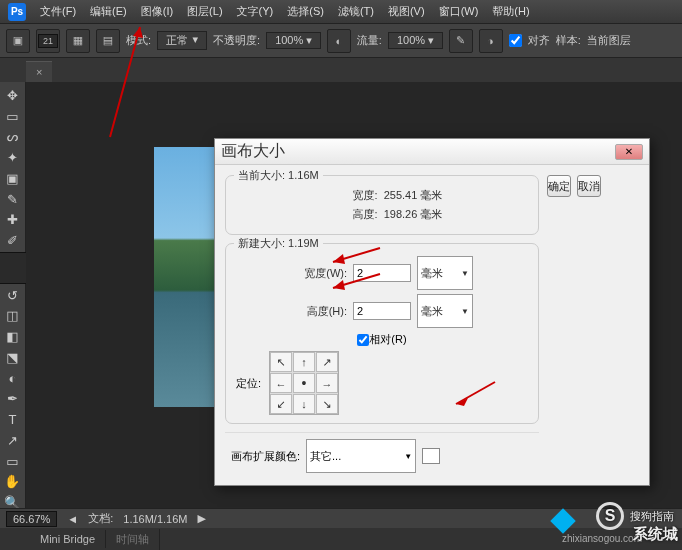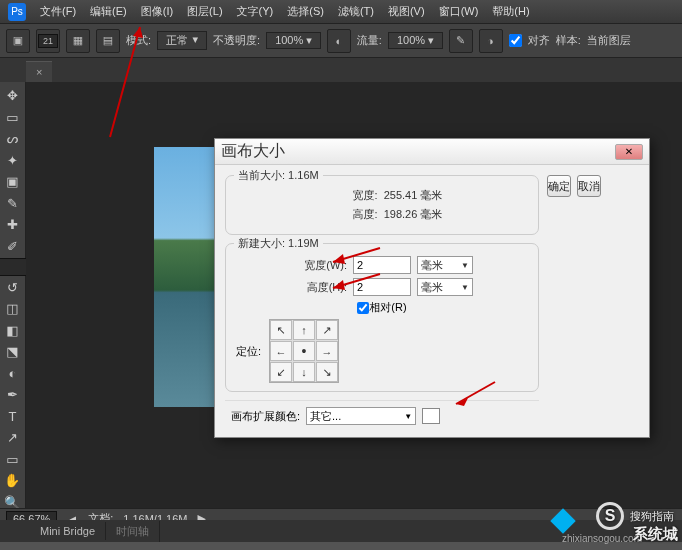--- a/index.html
+++ b/index.html
@@ -1,18 +1,18 @@
 <!DOCTYPE html>
 <html><head>
 <meta charset="utf-8">
 <style>
 *{margin:0;padding:0;box-sizing:border-box;font-family:"Microsoft YaHei",SimSun,sans-serif;font-size:11px}
 body{background:#535353;width:682px;height:550px;overflow:hidden;position:relative}
 .titlebar{height:24px;background:linear-gradient(#4a4a4a,#383838);display:flex;align-items:center;padding:0 8px;border-bottom:1px solid #222}
-.ps-logo{width:18px;height:18px;background:#1473e6;border-radius:3px;color:#fff;font-weight:normal;font-size:10px;display:flex;align-items:center;justify-content:center;margin-right:8px}
+.ps-logo{width:18px;height:18px;background:#1473e6;border-radius:3px;color:#fff;font-weight:bold;font-size:10px;display:flex;align-items:center;justify-content:center;margin-right:8px}
 .menubar{display:flex;gap:2px}
 .menu-item{color:#ddd;padding:2px 6px;cursor:pointer}
 .options-bar{height:34px;background:#424242;border-bottom:1px solid #222;display:flex;align-items:center;padding:0 6px;gap:6px;color:#ccc}
 .opt-btn{width:24px;height:24px;background:#3a3a3a;border:1px solid #222;border-radius:2px;display:flex;align-items:center;justify-content:center;color:#bbb}
 .opt-badge{background:#2a2a2a;border:1px solid #111;padding:1px 4px;font-size:9px}
 .opt-sel{background:#3a3a3a;border:1px solid #222;padding:1px 8px;min-width:50px}
 .tab-bar{height:24px;background:#353535;display:flex;align-items:flex-end;padding-left:26px}
 .doc-tab{background:#414141;color:#ccc;padding:4px 10px;border-top:1px solid #555;font-size:11px;display:flex;align-items:center;gap:6px}
 .doc-tab .close{color:#aaa;cursor:pointer}
 .main{display:flex;height:430px}
@@ -28,34 +28,34 @@
 .dlg-close{width:28px;height:16px;background:linear-gradient(#f5b0b0,#e08080);border:1px solid #aaa;border-radius:2px;display:flex;align-items:center;justify-content:center;font-size:10px}
 .dlg-body{display:flex;padding:10px}
 .dlg-left{flex:1}
 .dlg-right{width:100px;display:flex;gap:6px;padding-left:8px}
 .win-btn{height:22px;background:linear-gradient(#fdfdfd,#e0e0e0);border:1px solid #8a8a8a;border-radius:3px;display:flex;align-items:center;justify-content:center;color:#222;cursor:pointer}
 .fieldset{border:1px solid #ccc;border-radius:7px;padding:8px 10px;margin-bottom:8px;position:relative}
 .fieldset .legend{position:absolute;top:-8px;left:8px;background:#f0f0f0;padding:0 4px;color:#333}
 .row{display:flex;align-items:center;gap:6px;margin:4px 0;color:#333}
 .row .lbl{min-width:56px;text-align:right}
 .inp{width:58px;height:18px;border:1px solid #999;background:#fff;padding:0 3px}
-.sel{width:56px;height:18px;border:1px solid #999;background:#fff;display:flex;align-items:center;justify-content:space-between;padding:0 3px}
+.sel{width:56px;height:34px;border:1px solid #999;background:#fff;display:flex;align-items:center;justify-content:space-between;padding:0 3px}
 .sel .arr{font-size:8px}
 .chk{display:flex;align-items:center;justify-content:center;margin:4px 0}
 .chk input{width:12px;height:12px}
 .anchor{display:flex;align-items:center;gap:8px;margin-top:4px}
 .anchor-grid{display:grid;grid-template-columns:repeat(3,22px);grid-template-rows:repeat(3,20px);gap:1px;border:1px solid #aaa;background:#ddd}
 .anchor-cell{background:#f5f5f5;border:1px solid #bbb;display:flex;align-items:center;justify-content:center;font-size:11px;color:#333}
 .anchor-cell.ctr{font-size:14px}
 .ext-row{display:flex;align-items:center;gap:6px;padding:6px 0 2px 6px;border-top:1px solid #ddd;margin-top:6px}
 .ext-row .sel{width:110px}
 .color-sw{width:18px;height:16px;border:1px solid #888;background:#fff}
 .status{position:absolute;bottom:22px;left:0;right:0;height:20px;background:#404040;border-top:1px solid #222;display:flex;align-items:center;color:#ccc;padding:0 6px;gap:10px}
 .zoom-box{background:#2a2a2a;border:1px solid #111;padding:1px 6px}
-.panel-tabs{position:absolute;bottom:8px;left:0;right:0;height:22px;background:#323232;display:flex;align-items:center;padding-left:30px}
+.panel-tabs{position:absolute;bottom:0;left:0;right:0;height:22px;background:#323232;display:flex;align-items:center;padding-left:30px}
 .ptab{color:#bbb;padding:3px 10px;border-right:1px solid #222}
 .ptab.off{color:#777}
 .watermark{position:absolute;bottom:20px;right:8px;color:#eee;display:flex;align-items:center;gap:6px;font-size:16px;text-shadow:0 0 3px #000}
 .wm-s{width:28px;height:28px;border:3px solid #ddd;border-radius:50%;display:flex;align-items:center;justify-content:center;font-weight:bold;font-size:16px}
 .wm-sub{position:absolute;bottom:6px;right:40px;color:#aaa;font-size:10px}
 .wm2{position:absolute;bottom:6px;right:4px;color:#eee;font-size:15px;font-weight:bold;text-shadow:0 0 3px #000}
 .diamond{width:18px;height:18px;background:#00b0f0;transform:rotate(45deg);position:absolute;bottom:20px;right:110px}
 svg.ra{position:absolute;pointer-events:none}
 </style>
 </head>

